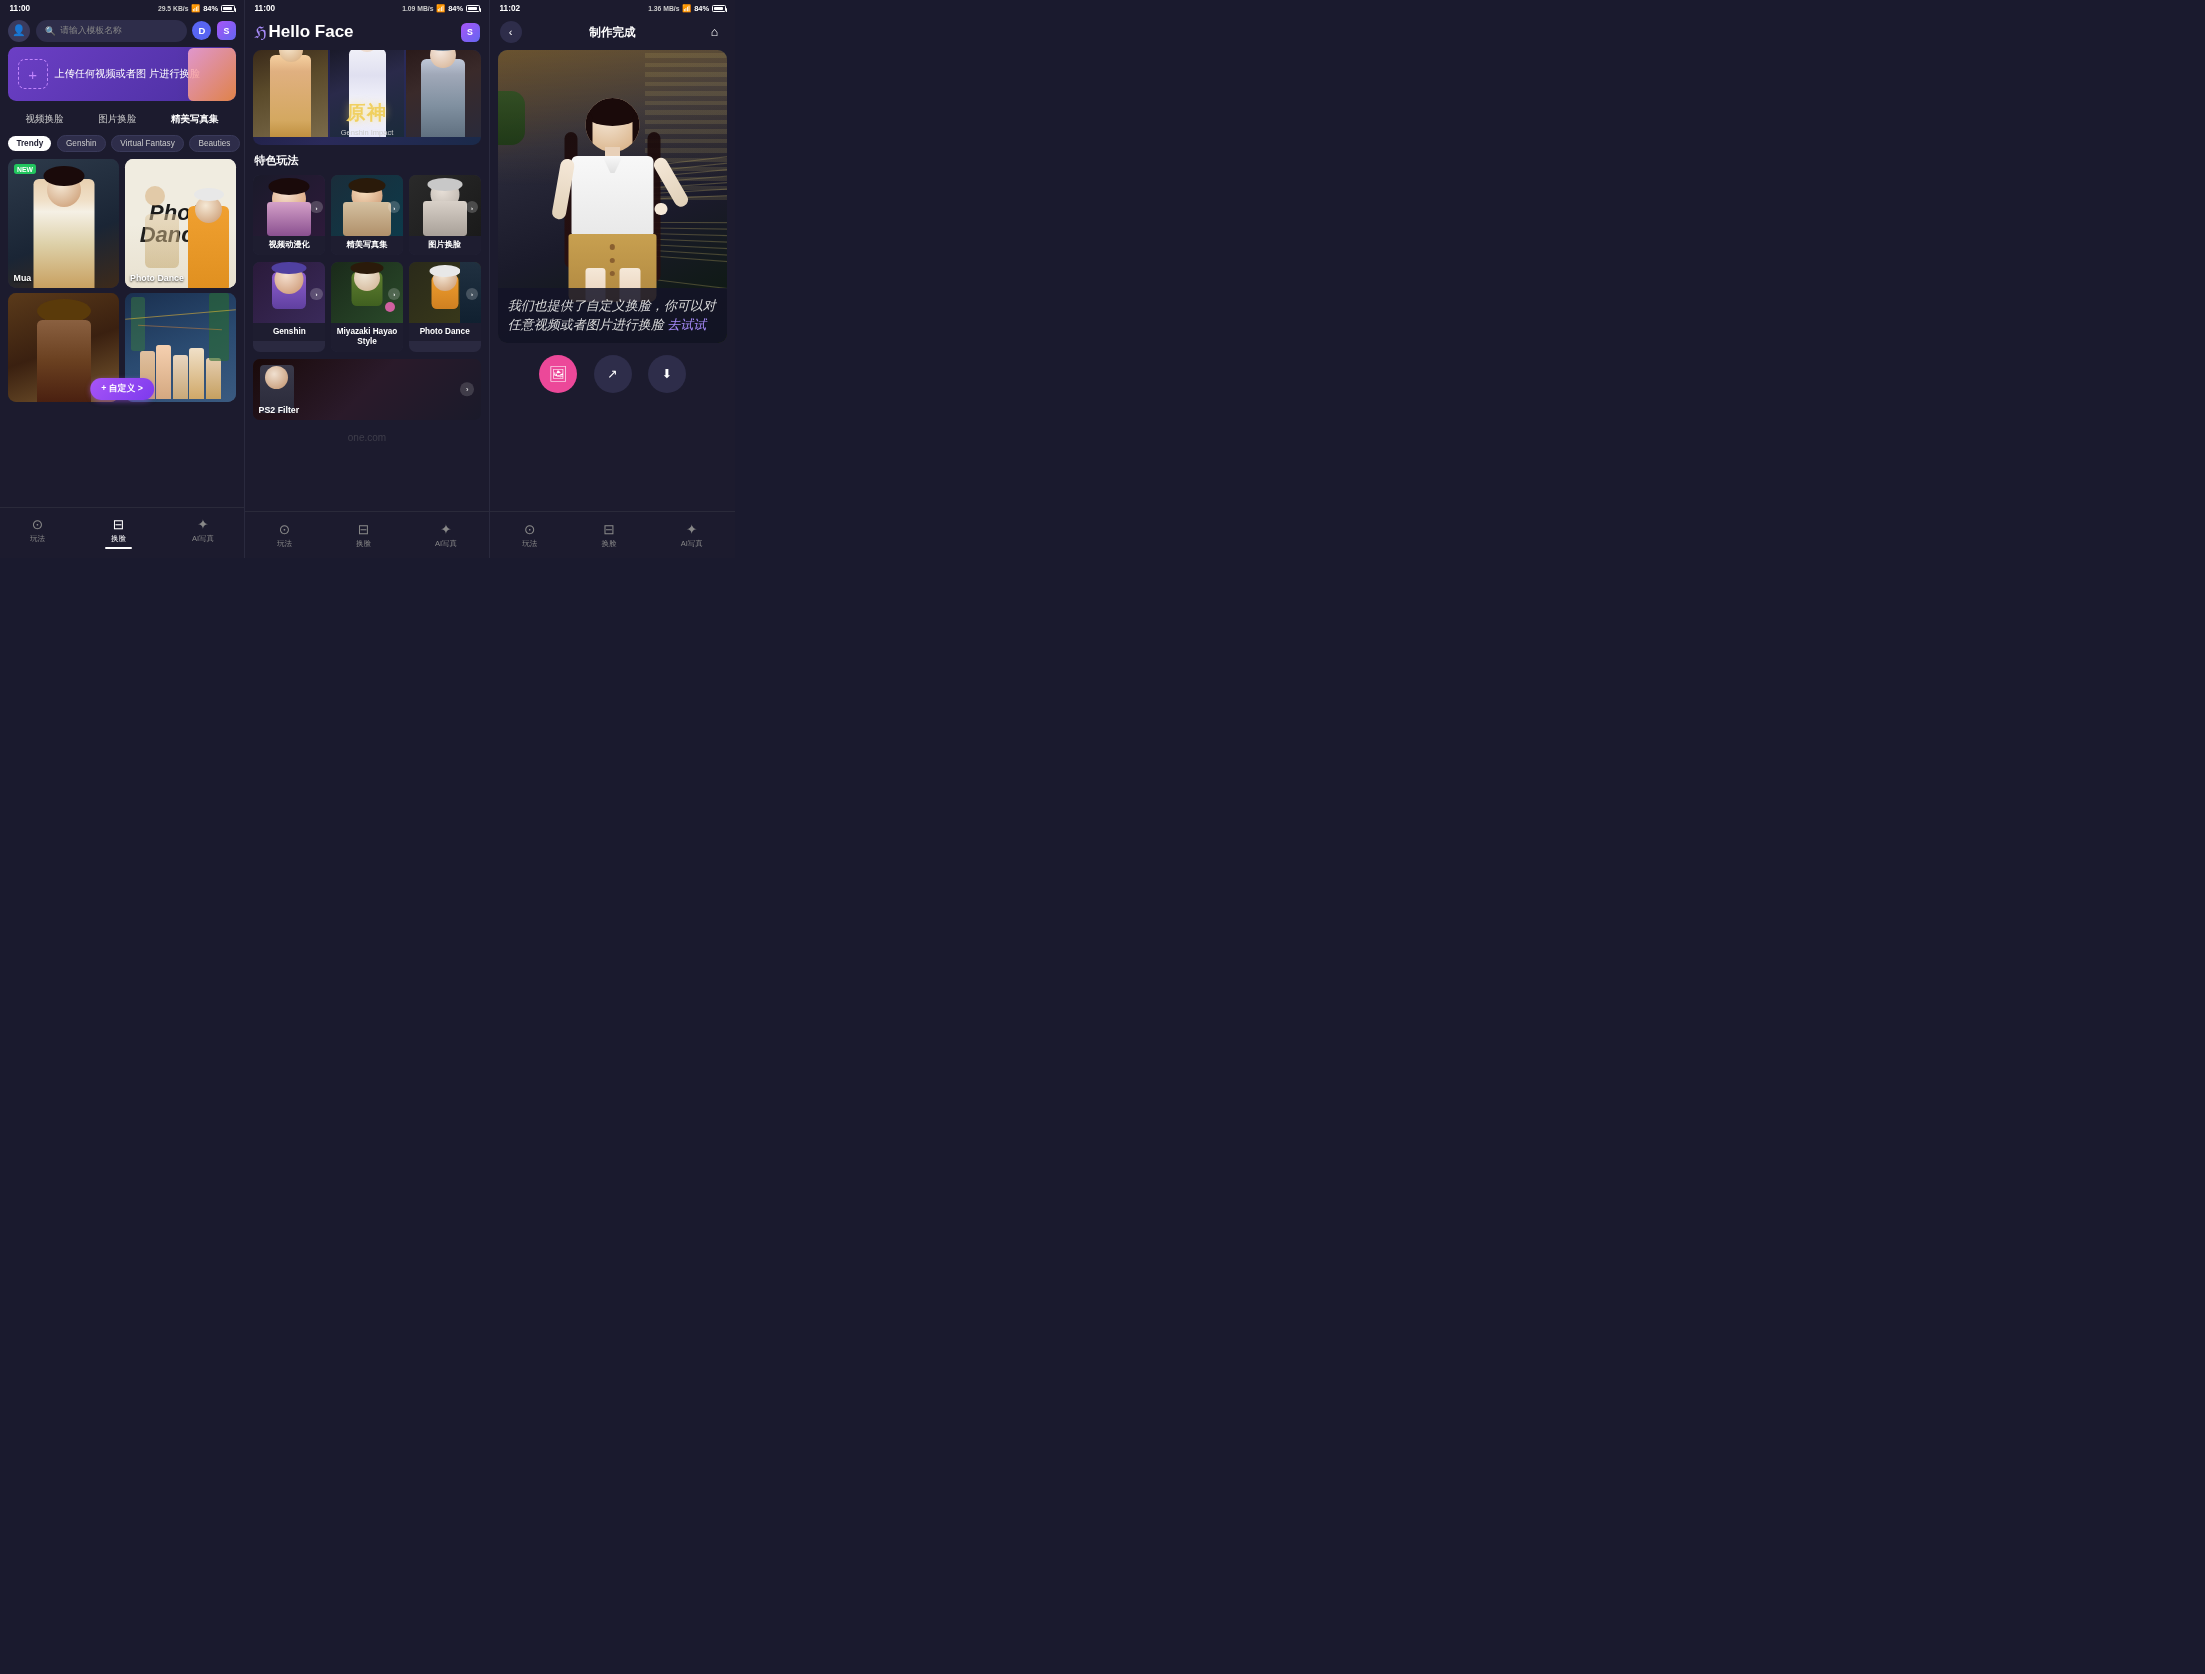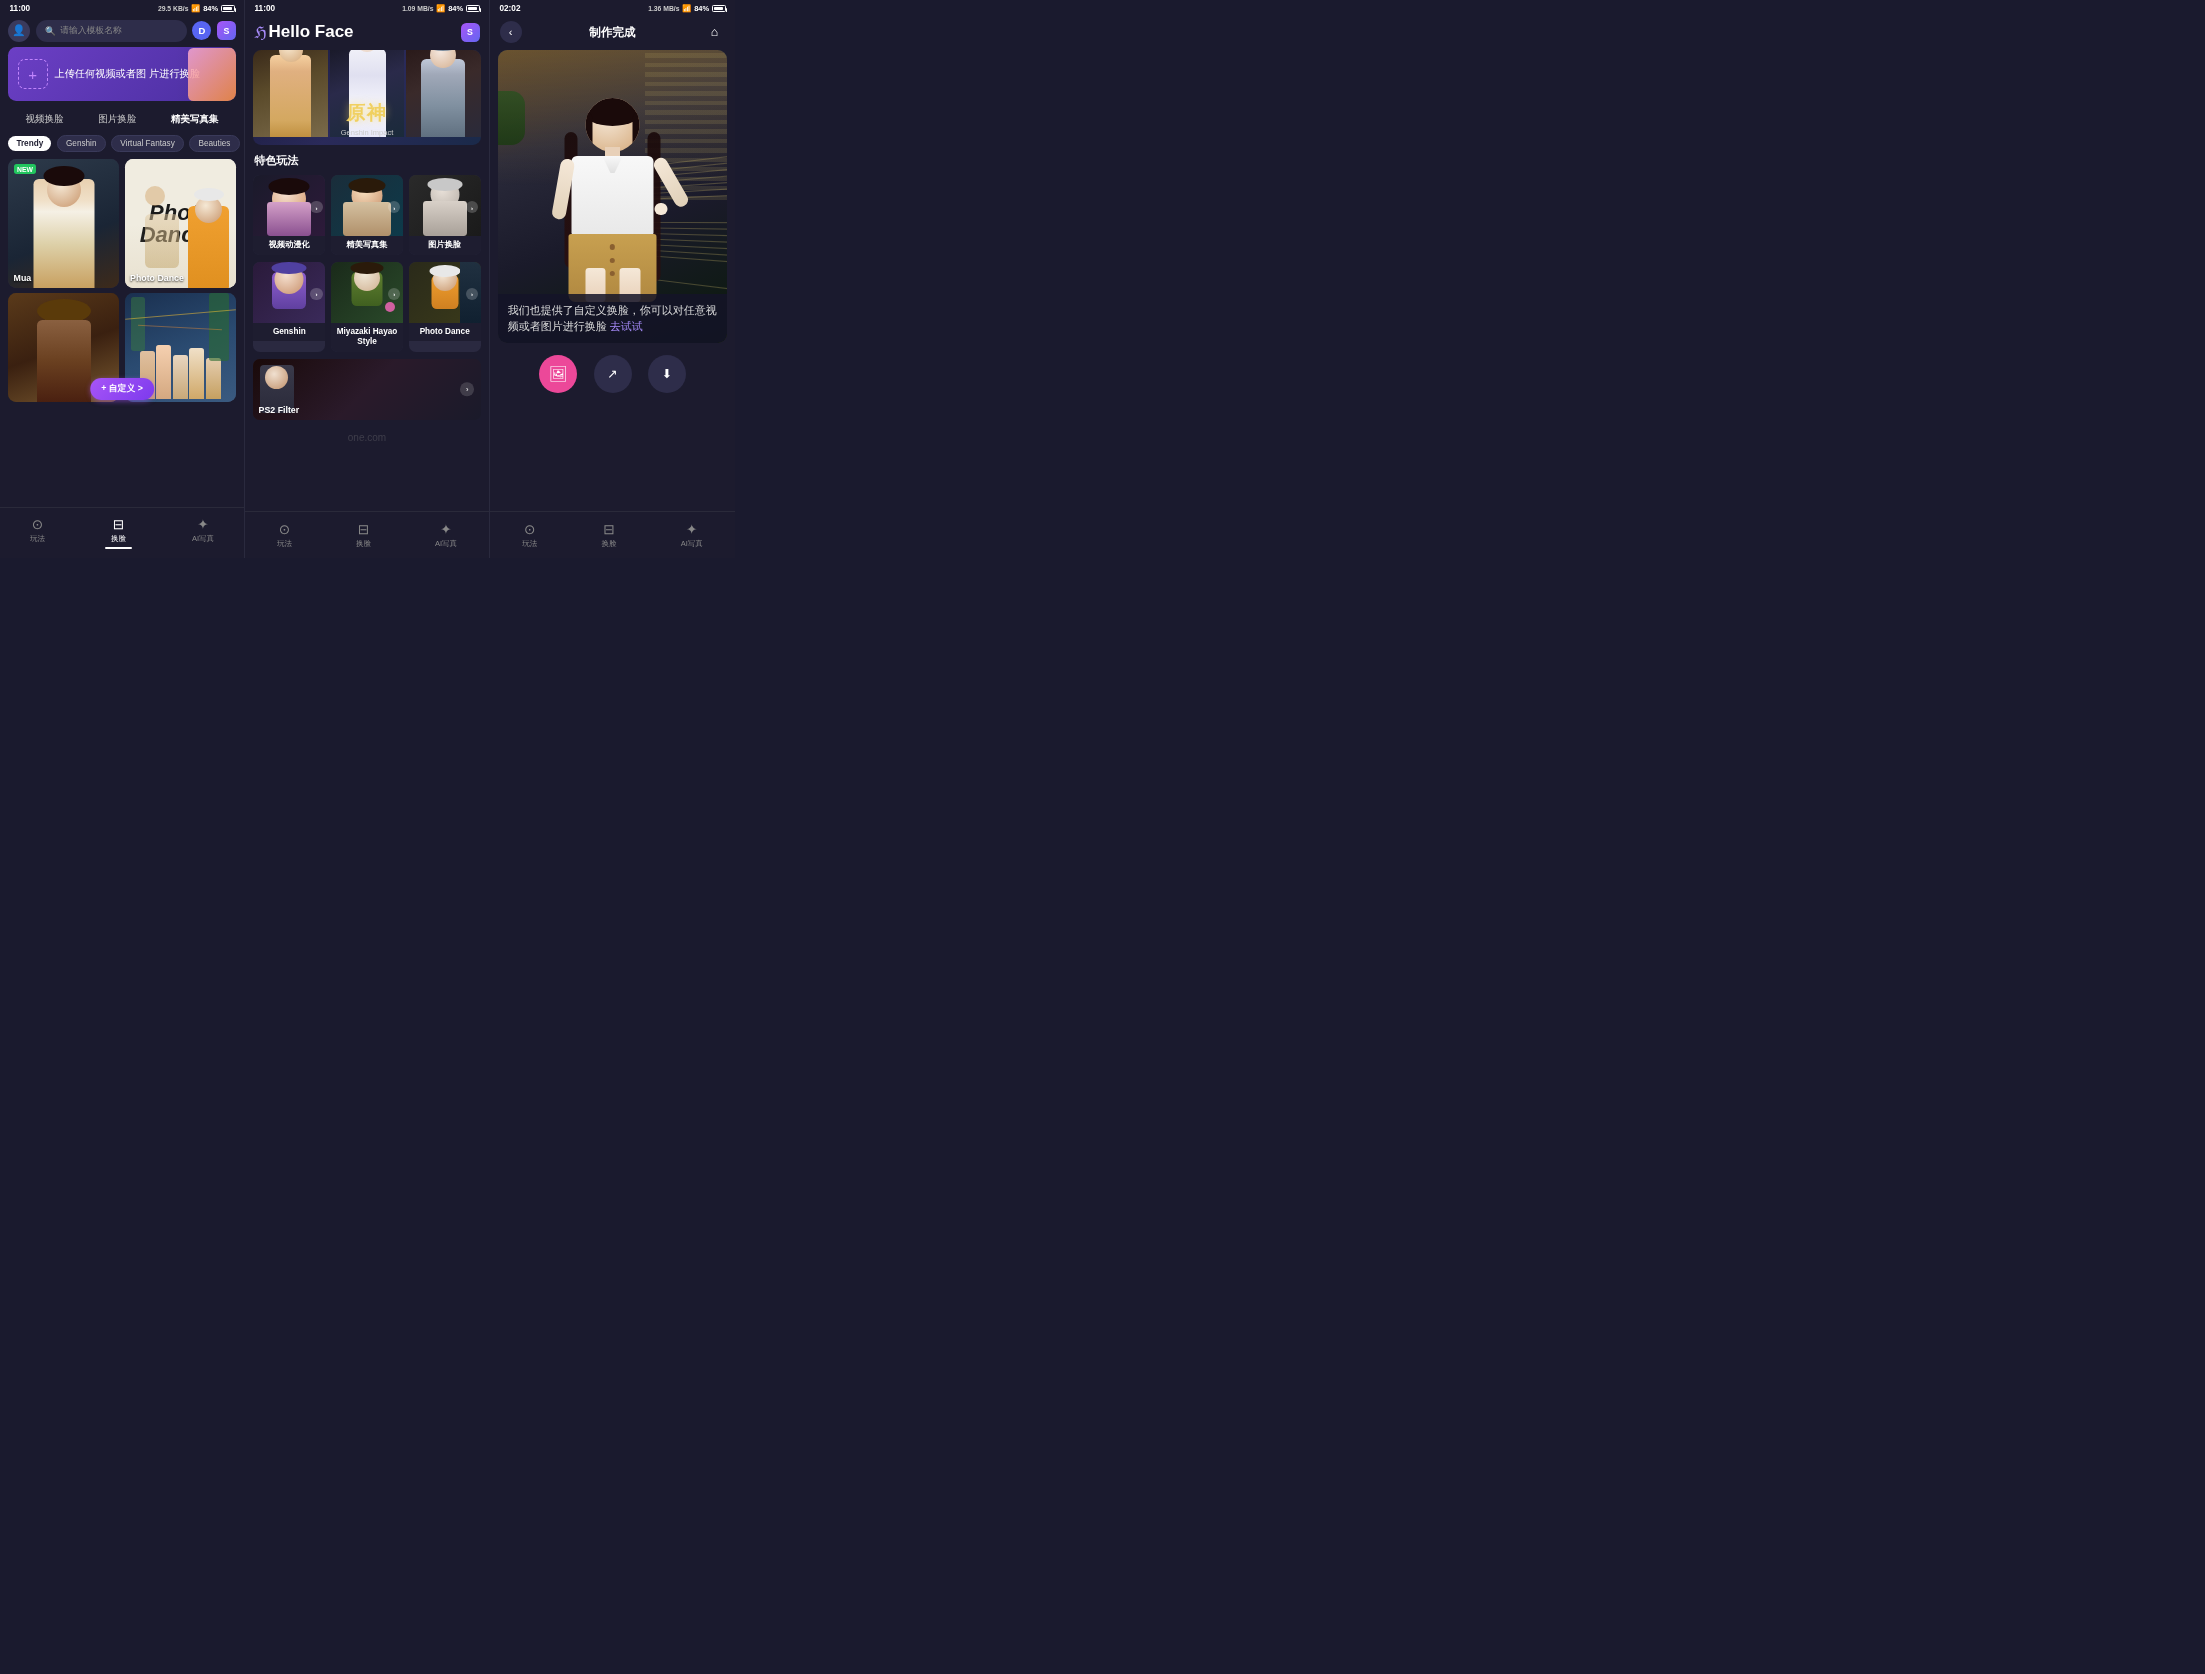--- a/index.html
+++ b/index.html
@@ -412,21 +412,21 @@
     }
 
     .caption-box {
       position: absolute;
       bottom: 0; left: 0; right: 0;
       background: rgba(20, 20, 40, 0.85);
       padding: 8.2px 9.5px;
       border-radius: 0 0 9.5px 9.5px;
     }
     .caption-text {
-      font-size: 11px; color: #ddd; line-height: 1.5;
+      font-size: 13px; color: #ddd; line-height: 1.5; font-style: italic;
     }
     .caption-link {
       color: #a78bfa;
       cursor: pointer;
     }
 
     .action-row {
       display: flex;
       justify-content: center;
       gap: 16.3px;
@@ -806,21 +806,21 @@
     <div class="nav-item">
       <span class="nav-icon">✦</span>
       <span class="nav-label">AI写真</span>
     </div>
   </div>
 </div>
 
 <div class="panel" style="border-right:none;">
 
   <div class="status-bar">
-    <span>02:02</span>
+    <span>11:02</span>
     <div class="status-right">
       <span style="font-size:6.8px;color:#ccc;">1.36 MB/s</span>
       <span>📶</span>
       <span>84%</span>
       <div class="battery-bar">
           <div class="battery-fill"></div>
         </div>
     </div>
   </div>
 

